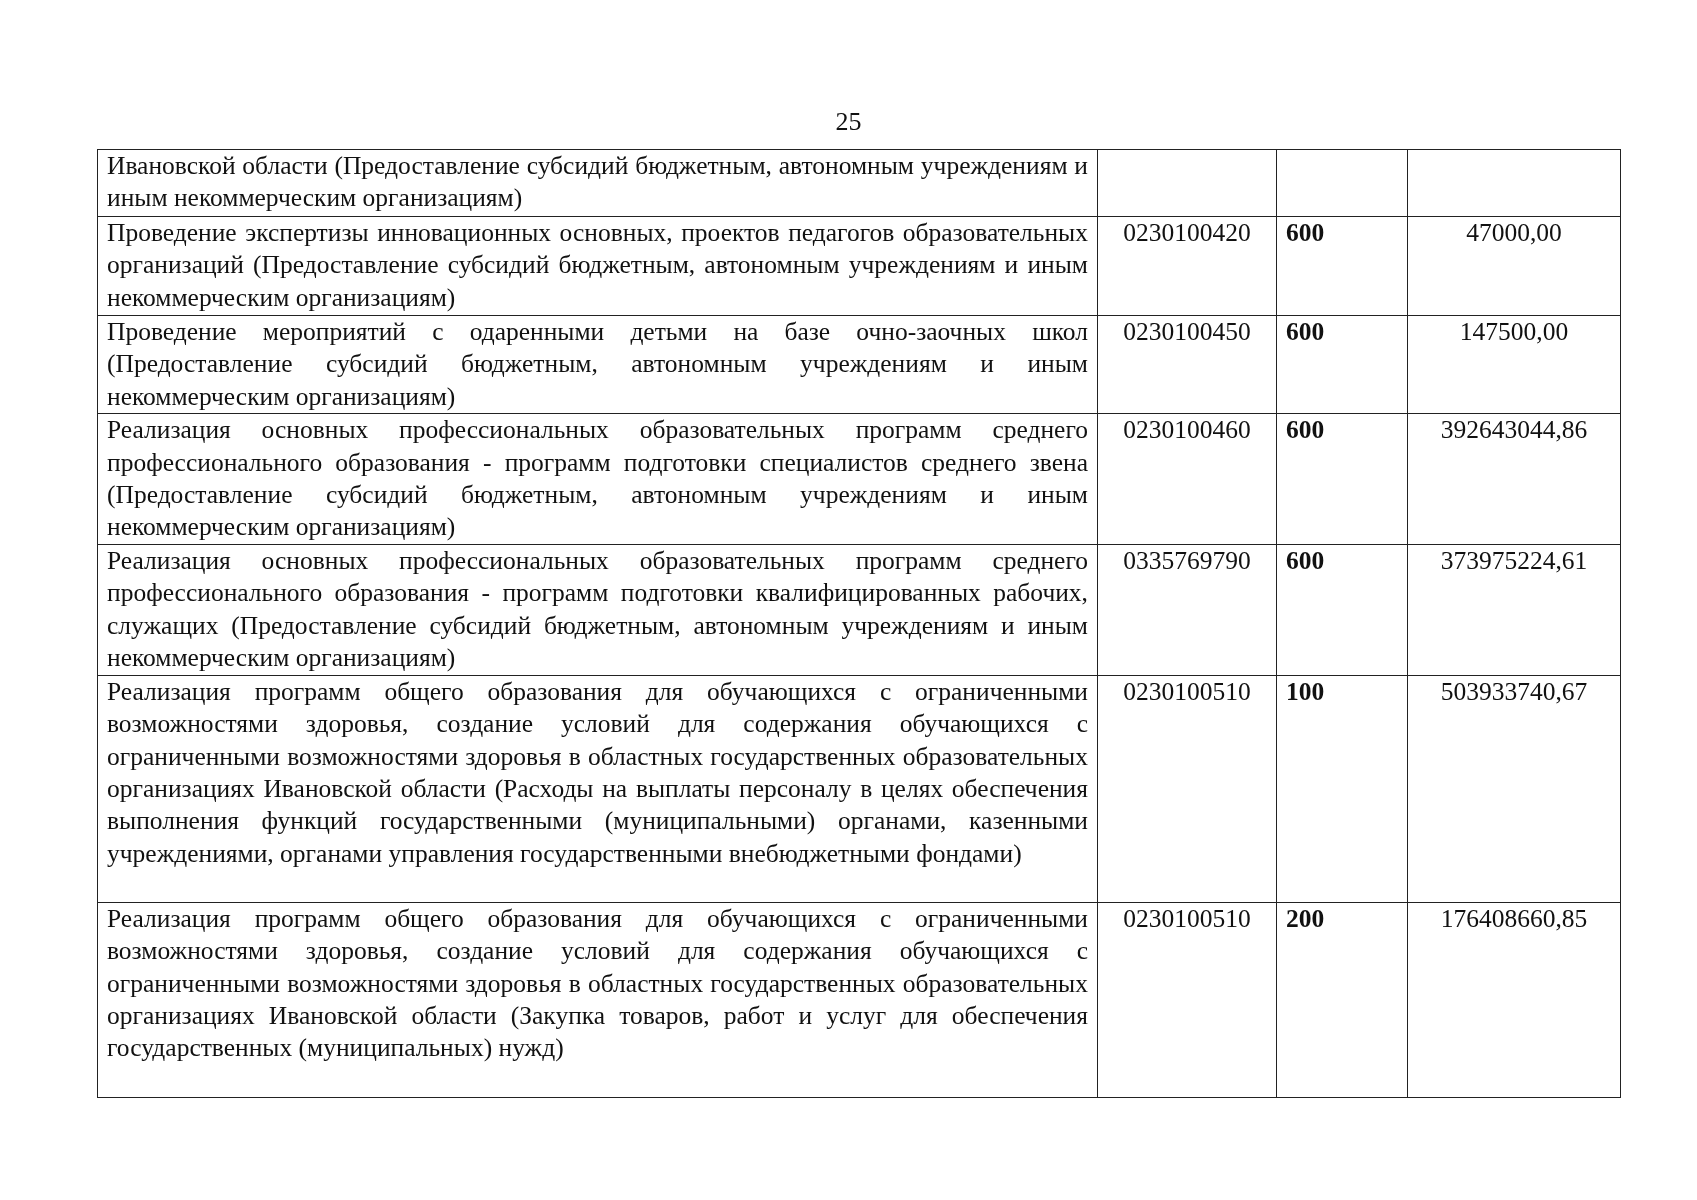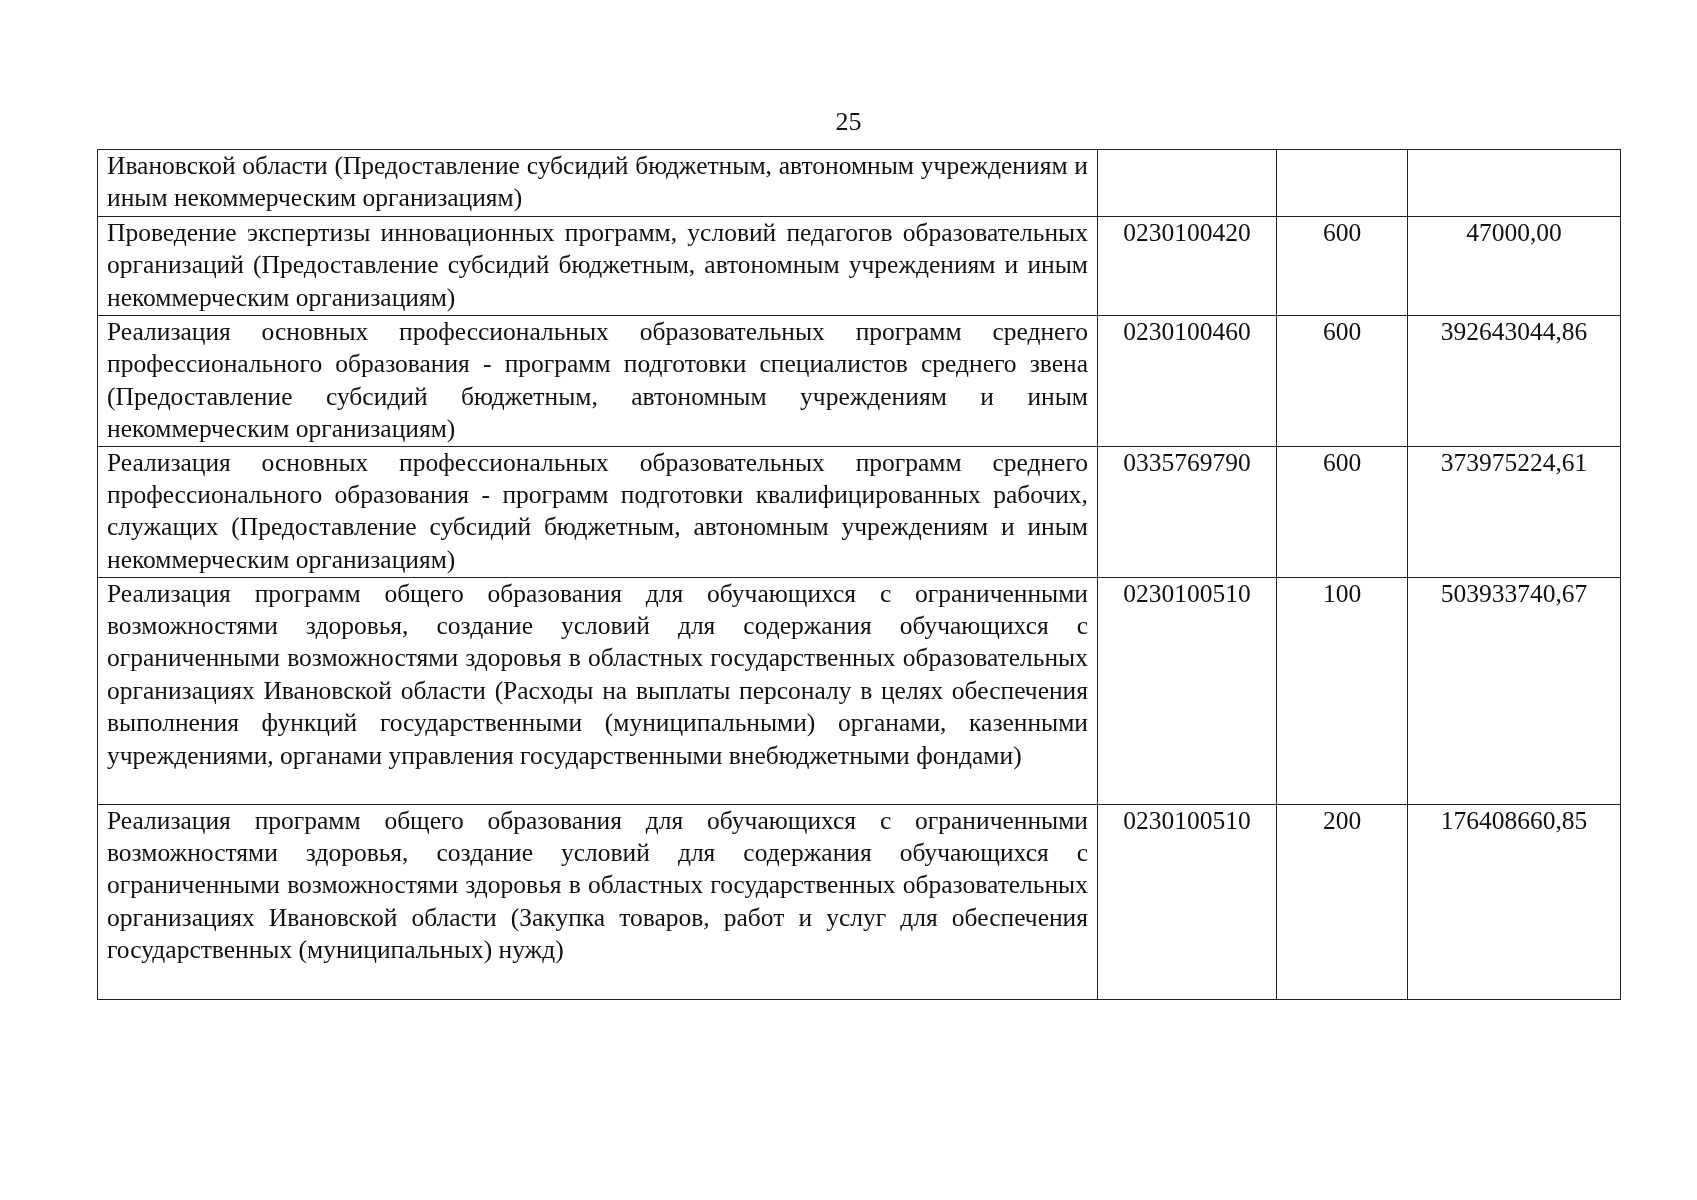--- a/index.html
+++ b/index.html
@@ -19,21 +19,21 @@
     font-size: 25.5px; line-height: 32.4px;
   }
   table.budget td {
     border: 1.6px solid #222222;
     vertical-align: top;
     padding: 0 9px 0 9px;
   }
   table.budget td + td { border-left-color: #777777; }
   td.desc { text-align: justify; text-align-last: left; }
   td.code { text-align: center; margin-top: 40px; }
-  td.type { text-align: center; }
+  td.type { text-align: left; font-weight: bold; }
   td.amount { text-align: center; padding-right: 25px; }
   col.c1 { width: 1000px; }
   col.c2 { width: 179px; }
   col.c3 { width: 131px; }
   col.c4 { width: 213px; }
 </style>
 </head>
 <body>
 
 <div class="page-number">25</div>
@@ -46,24 +46,30 @@
       <col class="c4">
   </colgroup>
   <tbody>
     <tr style="height:67px">
       <td class="desc">Ивановской области (Предоставление субсидий бюджетным, автономным учреждениям и иным некоммерческим организациям)</td>
       <td class="code"></td>
       <td class="type"></td>
       <td class="amount"></td>
     </tr>
     <tr style="height:99px">
-      <td class="desc">Проведение экспертизы инновационных программ, условий педагогов образовательных организаций (Предоставление субсидий бюджетным, автономным учреждениям и иным некоммерческим организациям)</td>
+      <td class="desc">Проведение экспертизы инновационных основных, проектов педагогов образовательных организаций (Предоставление субсидий бюджетным, автономным учреждениям и иным некоммерческим организациям)</td>
       <td class="code">0230100420</td>
       <td class="type">600</td>
       <td class="amount">47000,00</td>
+    </tr>
+    <tr style="height:98px">
+      <td class="desc">Проведение мероприятий с одаренными детьми на базе очно-заочных школ (Предоставление субсидий бюджетным, автономным учреждениям и иным некоммерческим организациям)</td>
+      <td class="code">0230100450</td>
+      <td class="type">600</td>
+      <td class="amount">147500,00</td>
     </tr>
     <tr style="height:130px">
       <td class="desc">Реализация основных профессиональных образовательных программ среднего профессионального образования - программ подготовки специалистов среднего звена (Предоставление субсидий бюджетным, автономным учреждениям и иным некоммерческим организациям)</td>
       <td class="code">0230100460</td>
       <td class="type">600</td>
       <td class="amount">392643044,86</td>
     </tr>
     <tr style="height:131px">
       <td class="desc">Реализация основных профессиональных образовательных программ среднего профессионального образования - программ подготовки квалифицированных рабочих, служащих (Предоставление субсидий бюджетным, автономным учреждениям и иным некоммерческим организациям)</td>
       <td class="code">0335769790</td>

